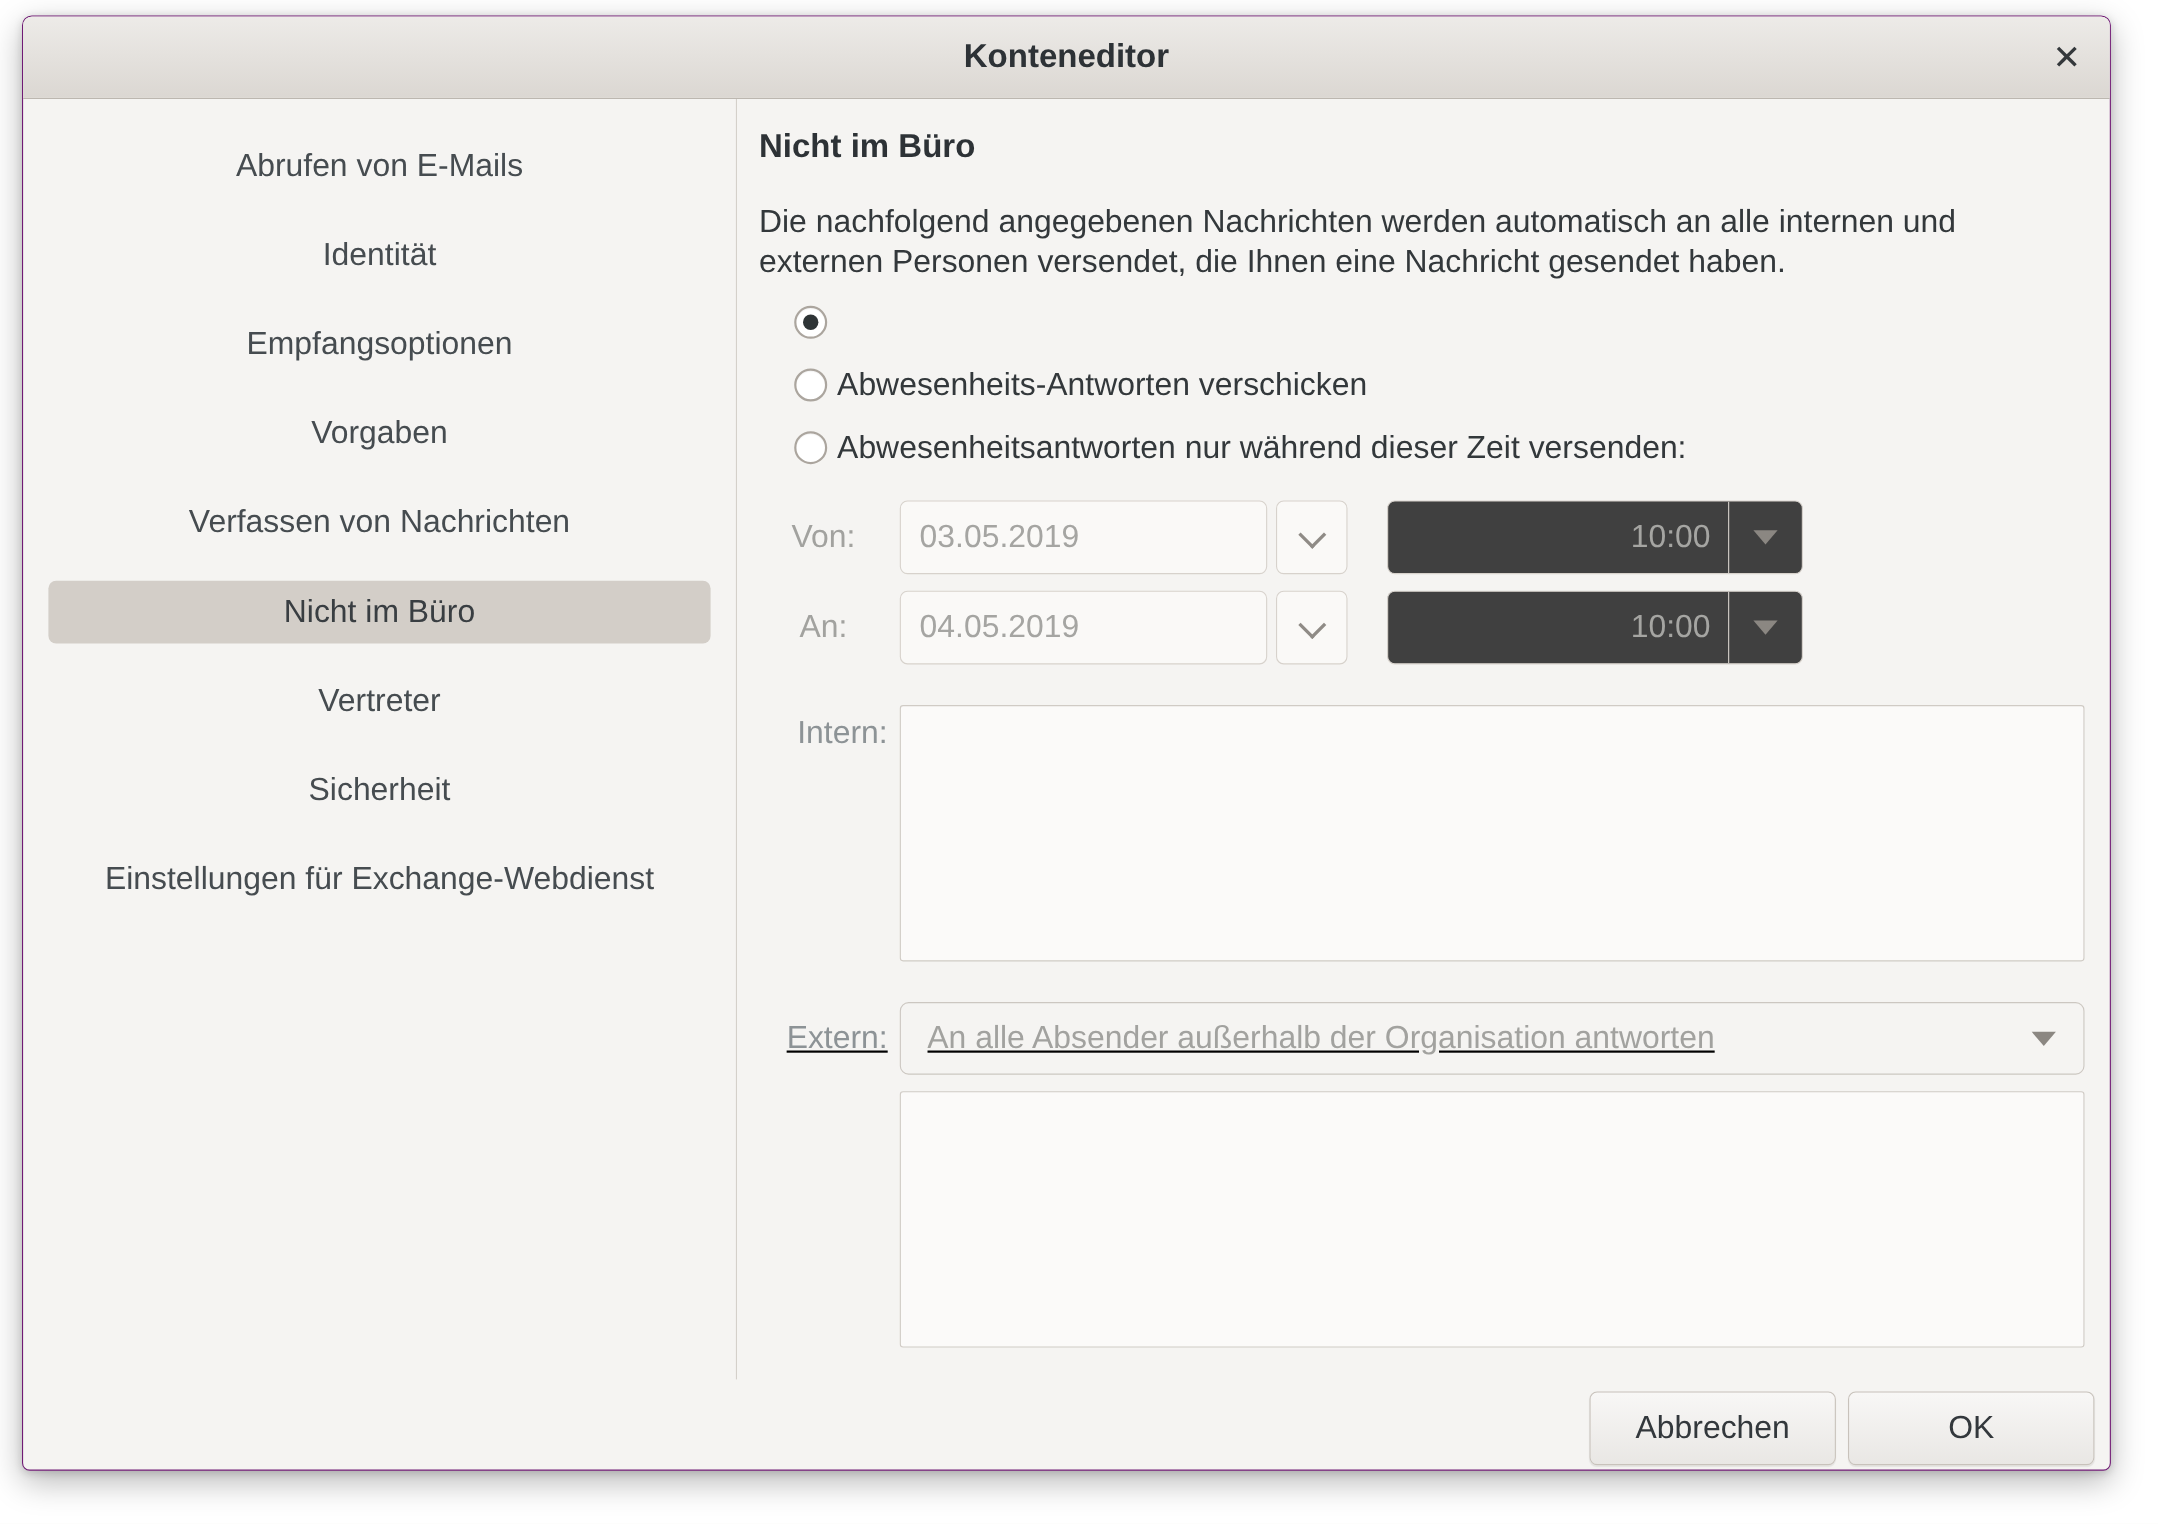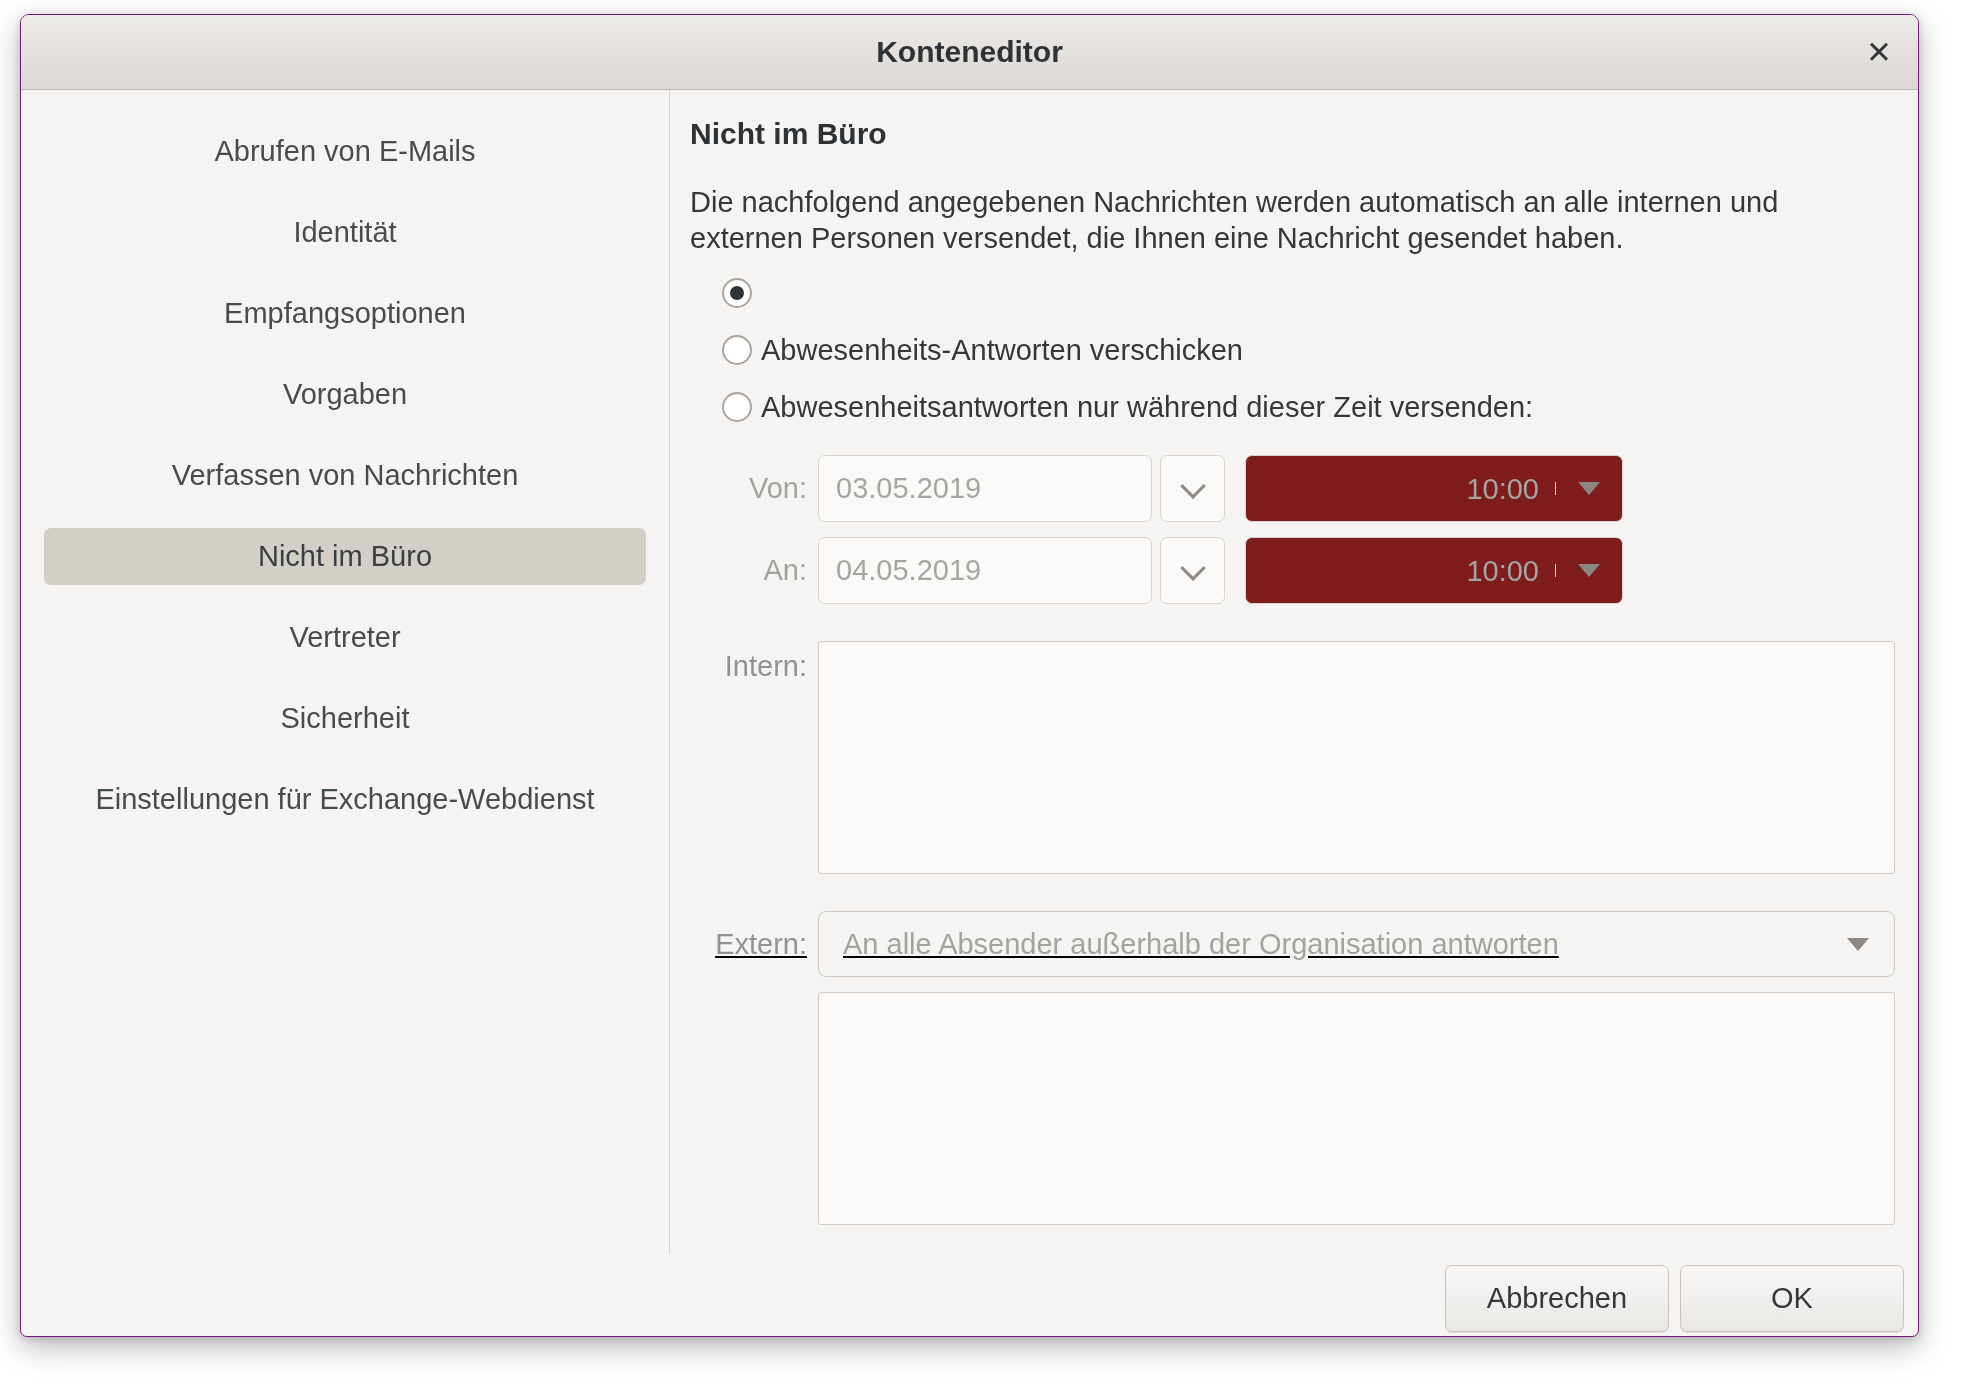--- a/index.html
+++ b/index.html
@@ -39,31 +39,31 @@
   .radios{margin-top:22px;}
   .radio-row{display:flex;align-items:center;height:30px;margin:0 0 27px 32px;}
   .rb{width:26px;height:26px;border:2px solid #aba59e;border-radius:50%;
     background:#ffffff;position:relative;flex:none;box-shadow:inset 0 1px 1px rgba(0,0,0,.05);}
   .rb.checked::after{content:"";position:absolute;inset:6px;border-radius:50%;background:#2e3436;}
   .rb-label{margin-left:9px;font-size:29px;color:#33383b;white-space:nowrap;}
 
   
   .sched{margin-top:33px;}
   .srow{display:flex;align-items:stretch;height:67px;margin-bottom:15px;}
-  .flabel{width:117px;padding-right:11px;flex:none;text-align:right;
+  .flabel{width:117px;padding-right:11px;flex:none;text-align:center;
     font-size:29px;color:#a2a29f;line-height:67px;white-space:nowrap;}
   .entry-date{width:334px;box-sizing:border-box;background:#faf9f7;
     border:1px solid #d7d2cc;border-radius:7px;display:flex;align-items:center;
     padding-left:17px;font-size:29px;color:#a5a5a2;text-align:right;}
   .chev-btn{width:65px;margin-left:8px;box-sizing:border-box;background:#faf9f7;
     border:1px solid #d7d2cc;border-radius:7px;display:flex;align-items:center;justify-content:center;}
   .chevron{width:15px;height:15px;border-left:3px solid #8f8b86;border-bottom:3px solid #8f8b86;
     transform:rotate(-45deg) translate(2px,-2px);}
-  .timebox{width:378px;margin-left:20px;box-sizing:border-box;background:#7f1d1d;
-    border:1px solid #d7d2cc;border-radius:7px;display:flex;overflow:hidden;align-items:center;}
+  .timebox{width:378px;margin-left:36px;box-sizing:border-box;background:#404040;
+    border:1px solid #d7d2cc;border-radius:7px;display:flex;overflow:hidden;}
   .time-val{flex:1;text-align:right;font-size:29px;color:#a5a5a2;line-height:64px;padding-right:16px;}
   .time-dd{width:66px;flex:none;border-left:1px solid #d7d2cc;
     display:flex;align-items:center;justify-content:center;}
   .tri{width:0;height:0;border-left:11px solid transparent;border-right:11px solid transparent;
     border-top:13px solid #8b8782;}
 
   
   .field-row{display:flex;}
   .intern-row{margin-top:37px;}
   .area-label{width:117px;padding-right:11px;flex:none;text-align:right;

